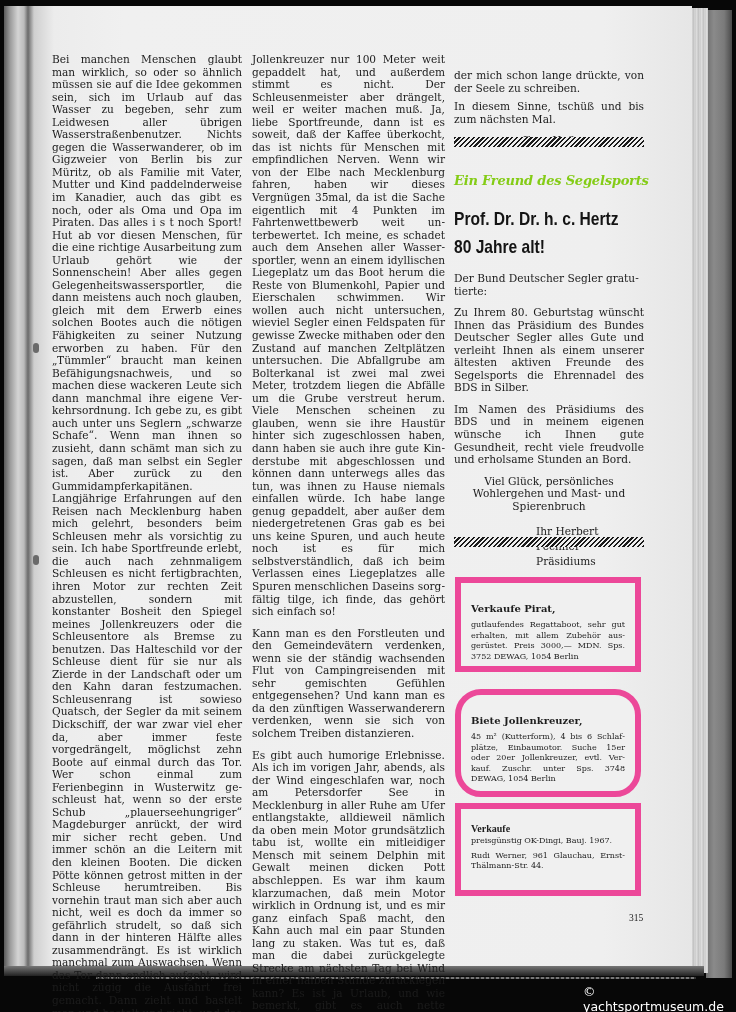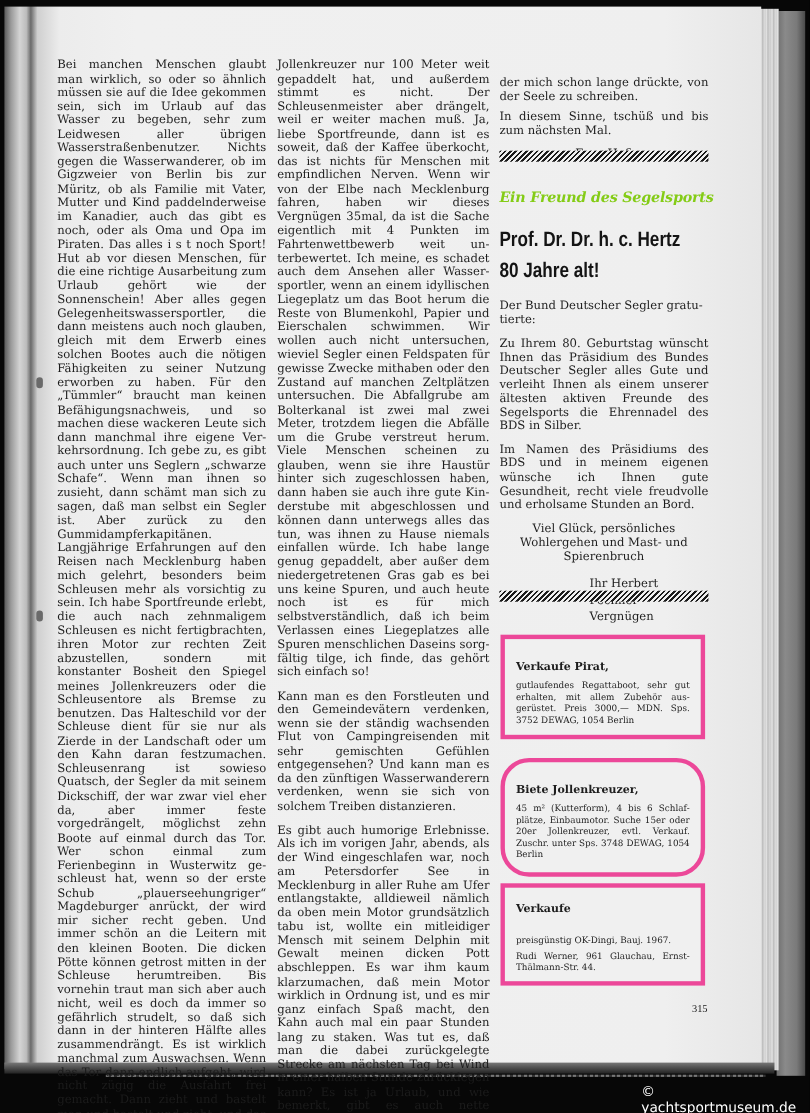--- a/index.html
+++ b/index.html
@@ -50,31 +50,31 @@
   .headline {
     position: absolute; left: 454px; top: 205px; width: 200px;
     font-family: "Liberation Sans", sans-serif; font-weight: bold;
     font-size: 19px; line-height: 28px; color: #141414;
     transform: scaleX(0.82); transform-origin: left top; white-space: nowrap;
   }
   .col-3b { left: 454px; top: 272px; width: 190px; }
   .sign-block { margin-left: 82px; text-align: left; line-height: 15px; }
   .ad {
     position: absolute; left: 455px; width: 186px;
-    border: 4px solid #ec4899; background: #f0f0f0; box-sizing: border-box;
+    border: 6px solid #ec4899; background: #f0f0f0; box-sizing: border-box;
     padding: 0 10px; color: #1e1e1e;
   }
   .ad-title { font-weight: bold; font-size: 10px; margin-top: 20px; margin-bottom: 6px; }
   .ad-body { font-size: 8px; line-height: 10.5px; text-align: justify; }
   .ad-body p { margin: 0; }
   .ad-body p + p { margin-top: 4px; }
   .ad-1 { top: 577px; height: 95px; }
   .ad-2 { top: 689px; height: 108px; border-radius: 26px; }
   .ad-3 { top: 803px; height: 93px; }
-  .ad-3 .ad-title { margin-top: 14px; margin-bottom: 18px; }
+  .ad-3 .ad-title { margin-top: 14px; margin-bottom: 2px; font-family: Liberation Serif, serif; }
   .page-number {
     position: absolute; left: 629px; top: 913px; font-size: 9.5px; color: #1c1c1c; font-family: Liberation Serif, serif;
   }
   .watermark {
     position: absolute; left: 583px; top: 984px;
     font-family: "DejaVu Sans", sans-serif; font-size: 12.5px; color: #ffffff;
   }
   .binding-marks {
     position: absolute; left: 96px; top: 977px; width: 600px; height: 2px;
     background: repeating-linear-gradient(90deg, #777 0 3px, #333 3px 5px);
@@ -119,21 +119,21 @@
   <div>80 Jahre alt!</div>
 </div>
 
 <div class="col col-3b">
   <p style="text-align:left;">Der Bund Deutscher Segler gratu­tierte:</p>
   <p>Zu Ihrem 80. Geburtstag wünscht Ihnen das Präsidium des Bundes Deutscher Segler alles Gute und ver­leiht Ihnen als einem unserer älte­sten aktiven Freunde des Segelsports die Ehrennadel des BDS in Silber.</p>
   <p>Im Namen des Präsidiums des BDS und in meinem eigenen wünsche ich Ihnen gute Gesundheit, recht viele freudvolle und erholsame Stunden an Bord.</p>
   <p style="text-align:center;">Viel Glück, persönliches Wohlergehen und Mast- und Spierenbruch</p>
   <div class="sign-block" style="margin-top:12px;">
     <div>Ihr Herbert Fechner</div>
-    <div>Vergnügen</div>
+    <div>Präsidiums</div>
   </div>
 </div>
 
 <div class="hatch hatch-2"></div>
 
 <div class="ad ad-1">
   <div class="ad-title">Verkaufe Pirat,</div>
   <div class="ad-body">
     <p>gutlaufendes Regattaboot, sehr gut erhalten, mit allem Zubehör aus­gerüstet. Preis 3000,— MDN. Sps. 3752 DEWAG, 1054 Berlin</p>
   </div>

